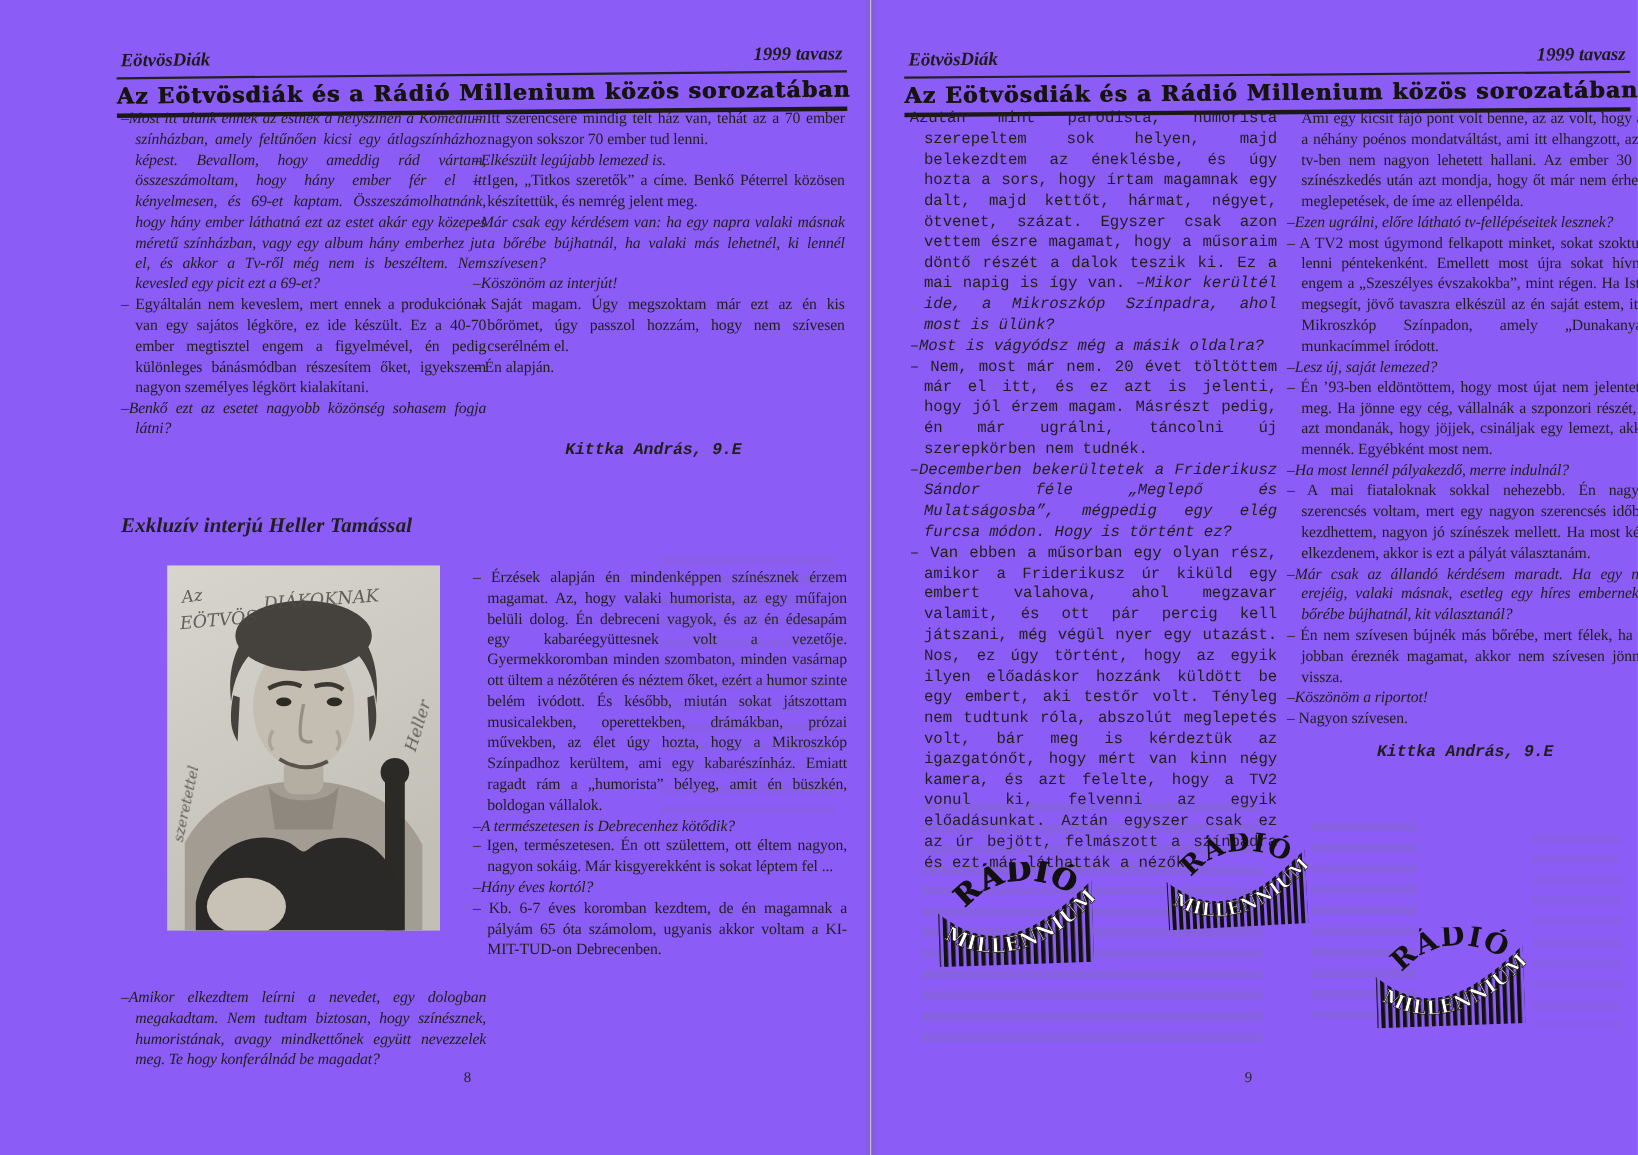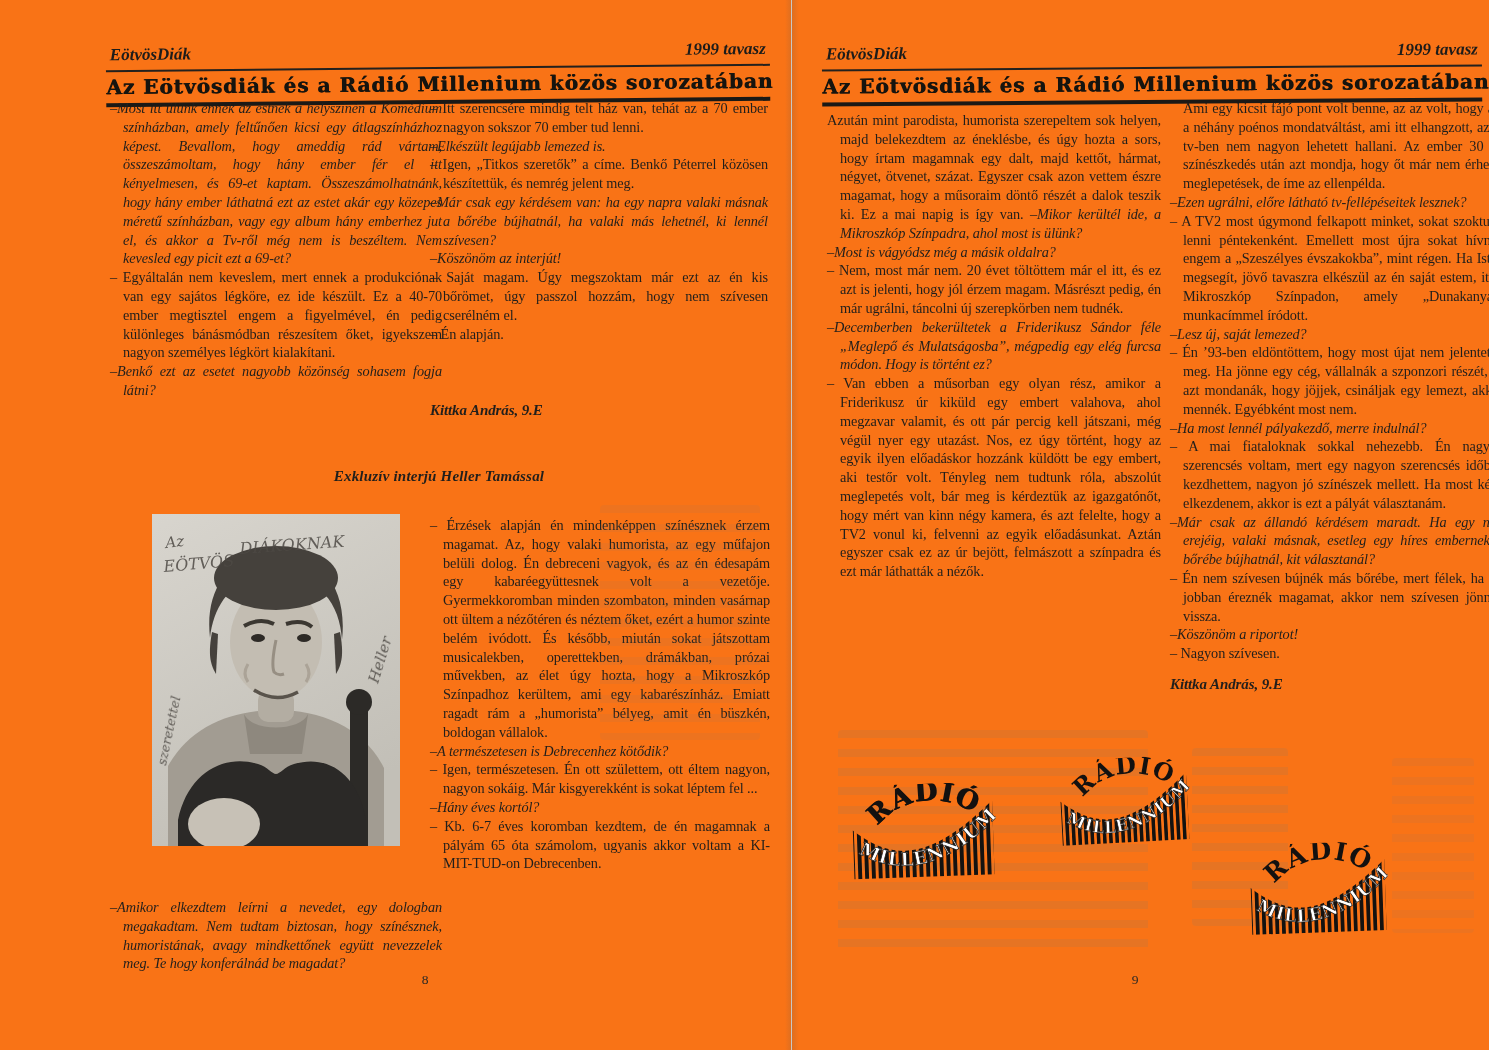--- a/index.html
+++ b/index.html
@@ -1,19 +1,19 @@
 <!DOCTYPE html>
 <html lang="hu"><head>
 <meta charset="utf-8">
 <title>EötvösDiák – 1999 tavasz</title>
 <style>
   html,body{margin:0;padding:0;background:#e9e8e5;}
   .sheet{
     position:relative;width:1489px;height:1050px;margin:0 auto;
-    background:#f97316;overflow:hidden;
+    background:#8b5cf6;overflow:hidden;
     font-family:"Liberation Serif", serif;color:#1d1c1a;
   }
   
   .masthead{position:absolute;}
   .mh-row{display:flex;justify-content:space-between;align-items:baseline;
           font-size:17px;font-weight:bold;font-style:italic;padding:0 4px 5px 4px;}
   .mh-rule-thin{border-top:2px solid #23211e;}
   .mh-banner{
     font-family:"DejaVu Serif", serif;font-weight:bold;font-size:20px;
     letter-spacing:1px;text-align:center;white-space:nowrap;
@@ -25,27 +25,27 @@
   .tilt-r{transform:rotate(-0.45deg);}
   
   .col{position:absolute;}
   .para{
     margin:0;text-align:justify;
     font-size:14.3px;line-height:18.8px;letter-spacing:-0.1px;
     padding-left:13px;text-indent:-13px;color:#211f1c;
   }
   .para.q{font-style:italic;}
   .para.cont{text-indent:0;}
-  .para.sig{text-align:left;font-weight:bold;font-style:italic;
-            text-indent:0;padding:12px 10px 0 0;font-size:15px;}
+  .para.sig{text-align:center;font-weight:bold;font-style:italic;
+            text-indent:0;padding:12px 10px 0 0;font-size:15px;font-family:Liberation Mono, monospace;}
   .col-lp2t .para.sig{padding-top:58px;}
   .it{font-style:italic;}
   .section-heading{
-    position:absolute;text-align:center;font-weight:bold;font-style:italic;
-    font-size:15px;letter-spacing:0.2px;color:#211f1c;
+    position:absolute;font-weight:bold;font-style:italic;
+    font-size:19px;letter-spacing:0.2px;color:#211f1c;
   }
   .page-number{position:absolute;text-align:center;font-size:13.5px;color:#2a2825;}
   
   .fold{position:absolute;top:0;width:14px;height:1050px;
         background:linear-gradient(to right,rgba(0,0,0,0) 0,rgba(90,88,84,0.18) 48%,rgba(0,0,0,0) 100%);}
   .fold-line{position:absolute;top:0;width:1px;height:1050px;background:#c9c8c4;}
   
   .photo{position:absolute;box-shadow:0 0 0 1px #b9b6b0 inset;}
   
   .logo{position:absolute;}
@@ -155,21 +155,21 @@
   <div class="masthead tilt-r" style="left:822px;top:42px;width:660px;">
     <div class="mh-row">
       <span>EötvösDiák</span>
       <span>1999 tavasz</span>
     </div>
     <div class="mh-rule-thin"></div>
     <div class="mh-banner">Az Eötvösdiák és a Rádió Millenium közös sorozatában</div>
     <div class="mh-rule-thick"></div>
   </div>
 
-  <div class="col" style="left:827px;top:111px;width:334px;">
+  <div class="col" style="left:827px;top:99px;width:334px;font-family:Liberation Mono, monospace;">
       <p class="para mixed"><span>Azután mint parodista, humorista szerepeltem sok helyen, majd belekezdtem az éneklésbe, és úgy hozta a sors, hogy írtam magamnak egy dalt, majd kettőt, hármat, négyet, ötvenet, százat. Egyszer csak azon vettem észre magamat, hogy a műsoraim döntő részét a dalok teszik ki. Ez a mai napig is így van. </span><span class="it">–Mikor kerültél ide, a Mikroszkóp Színpadra, ahol most is ülünk?</span></p>
       <p class="para q">–Most is vágyódsz még a másik oldalra?</p>
       <p class="para a">– Nem, most már nem. 20 évet töltöttem már el itt, és ez azt is jelenti, hogy jól érzem magam. Másrészt pedig, én már ugrálni, táncolni új szerepkörben nem tudnék.</p>
       <p class="para q">–Decemberben bekerültetek a Friderikusz Sándor féle „Meglepő és Mulatságosba”, mégpedig egy elég furcsa módon. Hogy is történt ez?</p>
       <p class="para a">– Van ebben a műsorban egy olyan rész, amikor a Friderikusz úr kiküld egy embert valahova, ahol megzavar valamit, és ott pár percig kell játszani, még végül nyer egy utazást. Nos, ez úgy történt, hogy az egyik ilyen előadáskor hozzánk küldött be egy embert, aki testőr volt. Tényleg nem tudtunk róla, abszolút meglepetés volt, bár meg is kérdeztük az igazgatónőt, hogy mért van kinn négy kamera, és azt felelte, hogy a TV2 vonul ki, felvenni az egyik előadásunkat. Aztán egyszer csak ez az úr bejött, felmászott a színpadra és ezt már láthatták a nézők.</p>
     </div>
   <div class="col" style="left:1170px;top:99px;width:334px;">
       <p class="para cont">Ami egy kicsit fájó pont volt benne, az az volt, hogy azt a néhány poénos mondatváltást, ami itt elhangzott, azt a tv-ben nem nagyon lehetett hallani. Az ember 30 év színészkedés után azt mondja, hogy őt már nem érhetik meglepetések, de íme az ellenpélda.</p>
       <p class="para q">–Ezen ugrálni, előre látható tv-fellépéseitek lesznek?</p>
       <p class="para a">– A TV2 most úgymond felkapott minket, sokat szoktunk lenni péntekenként. Emellett most újra sokat hívnak engem a „Szeszélyes évszakokba”, mint régen. Ha Isten megsegít, jövő tavaszra elkészül az én saját estem, itt a Mikroszkóp Színpadon, amely „Dunakanyar” munkacímmel íródott.</p>

